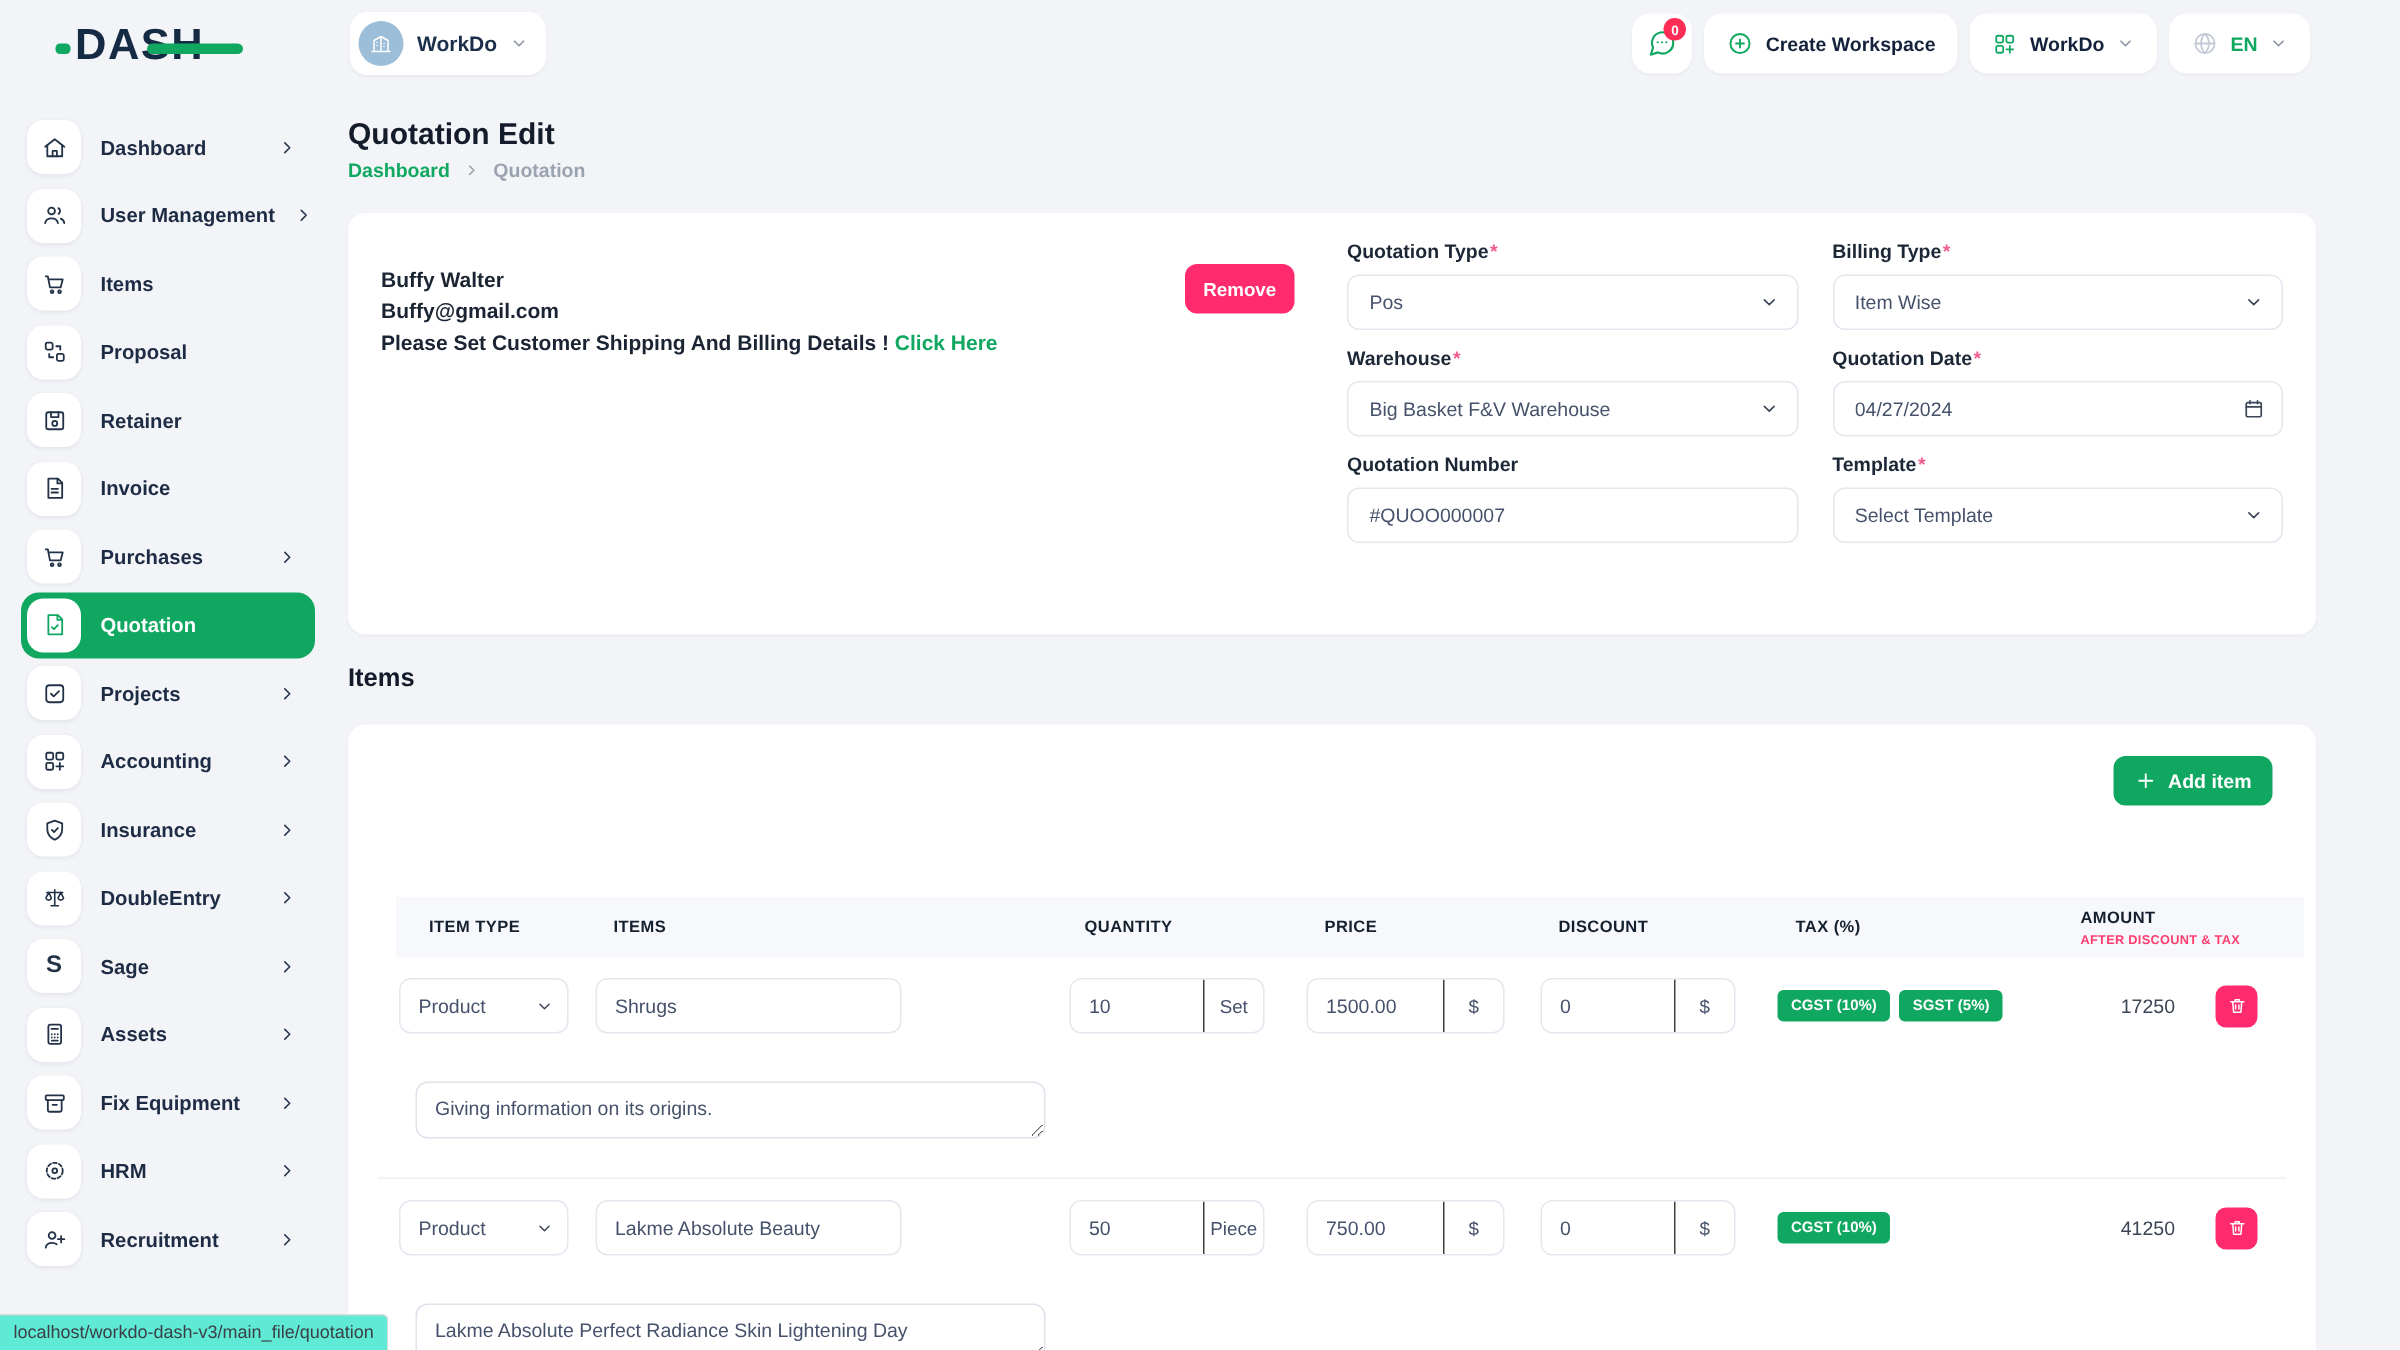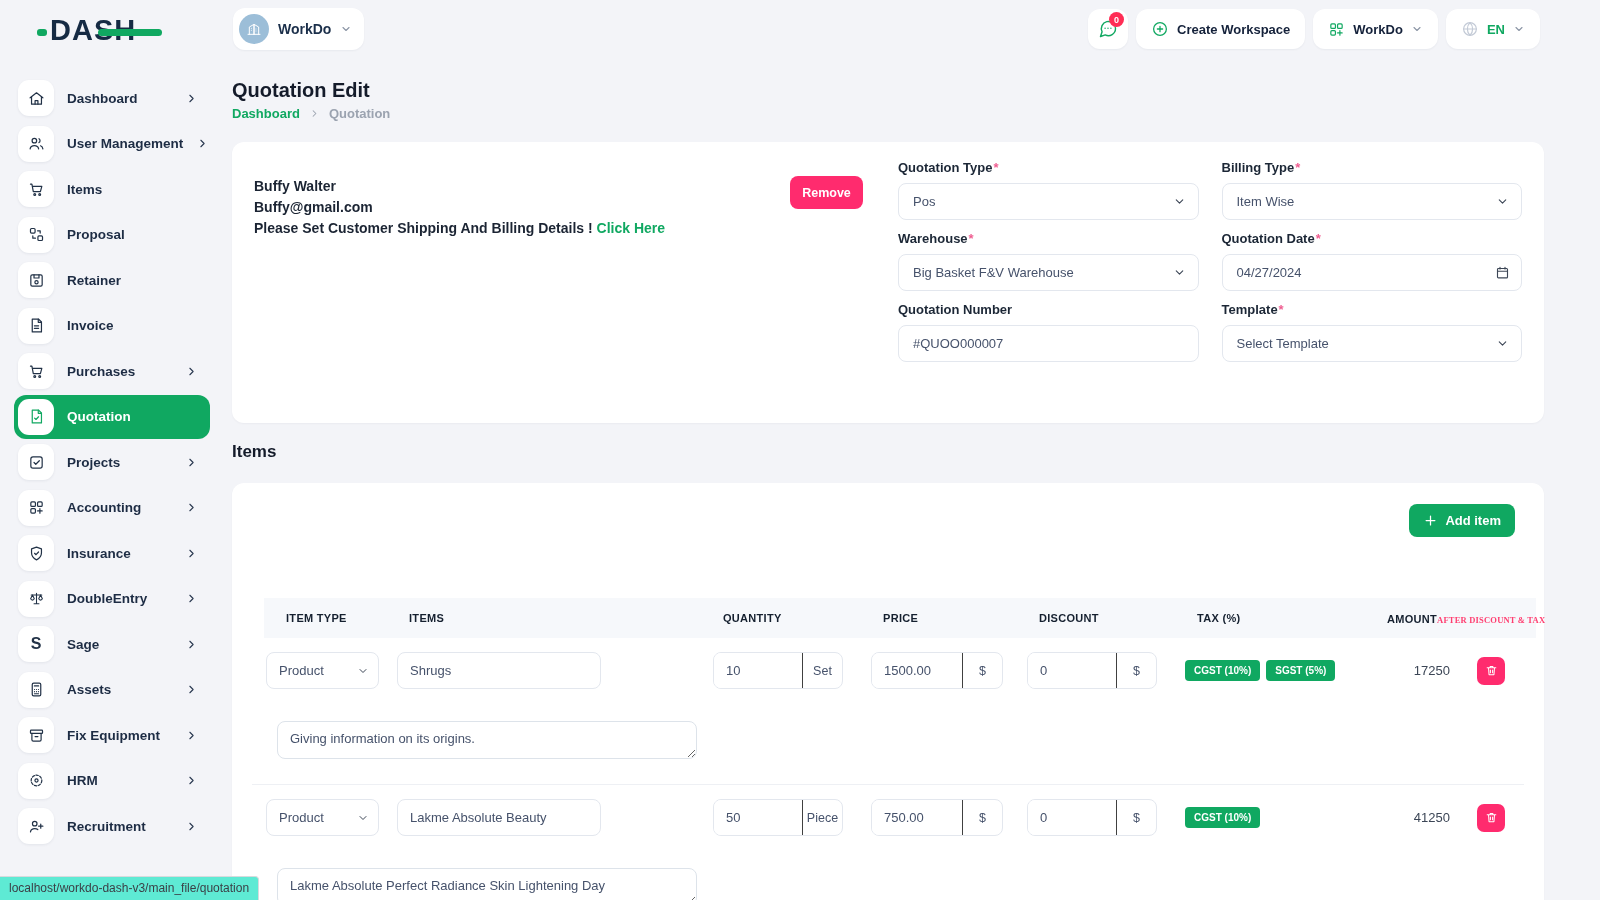--- a/index.html
+++ b/index.html
@@ -67,22 +67,22 @@
 
   
   .btn-add { position:absolute; right:29px; top:21px; height:33px; padding:0 14px; background:#10A861; color:#fff; border:none;
              border-radius:8px; font-size:13px; font-weight:600; font-family:inherit; display:flex; align-items:center; gap:7px; cursor:pointer; }
 
   
   .grid8 { display:grid; grid-template-columns:145px 314px 160px 156px 158px 190px 87px 62px; align-items:center; }
   .thead { position:absolute; left:32px; top:115px; width:1272px; height:40px; background:#F6F8FB; }
   .th { font-size:11px; font-weight:700; color:#15202F; letter-spacing:.3px; white-space:nowrap; }
   .th-first { padding-left:22px; }
-  .th-amount { display:flex; align-items:flex-end; padding-right:12px; overflow:visible; }
-  .th-note { font-size:8.5px; font-weight:700; color:#FF3E70; margin-top:3px; letter-spacing:.2px;font-family:Liberation Serif, serif; }
+  .th-amount { display:flex; flex-direction:column; align-items:flex-start; padding-right:12px; overflow:visible; }
+  .th-note { font-size:8.5px; font-weight:700; color:#FF3E70; margin-top:3px; letter-spacing:.2px; }
 
   .tbody { position:absolute; left:20px; top:155px; width:1272px; }
   .item-block { padding:14px 0 21px; }
   .item-block + .item-block { border-top:1px solid #EEF0F4; }
 
   .sel-sm { position:relative; width:113px; height:37px; margin-left:14px; border:1px solid #E3E7EE; border-radius:8px;
             display:flex; align-items:center; padding:0 26px 0 12px; font-size:13px; color:#46526B; cursor:pointer; background:#fff; }
   .sel-sm .chev { position:absolute; right:9px; display:flex; }
   .txt-item { width:204px; height:37px; border:1px solid #E3E7EE; border-radius:8px; padding:0 12px; font-size:13px;
               color:#46526B; font-family:inherit; outline:none; }

